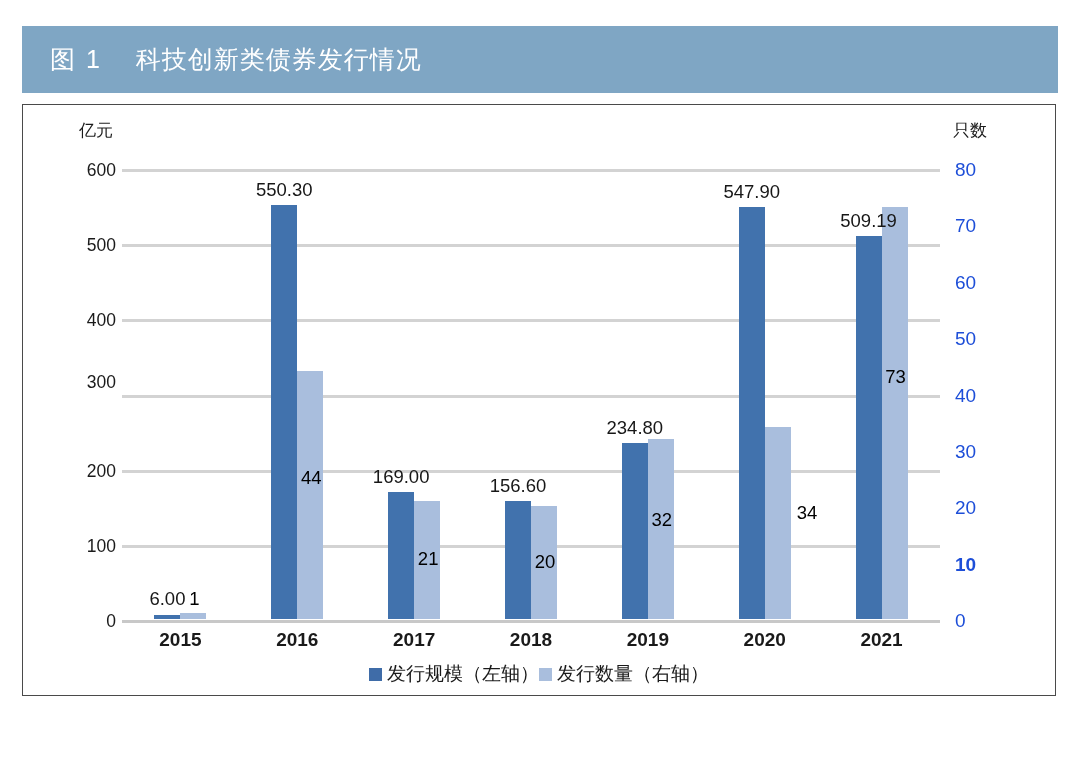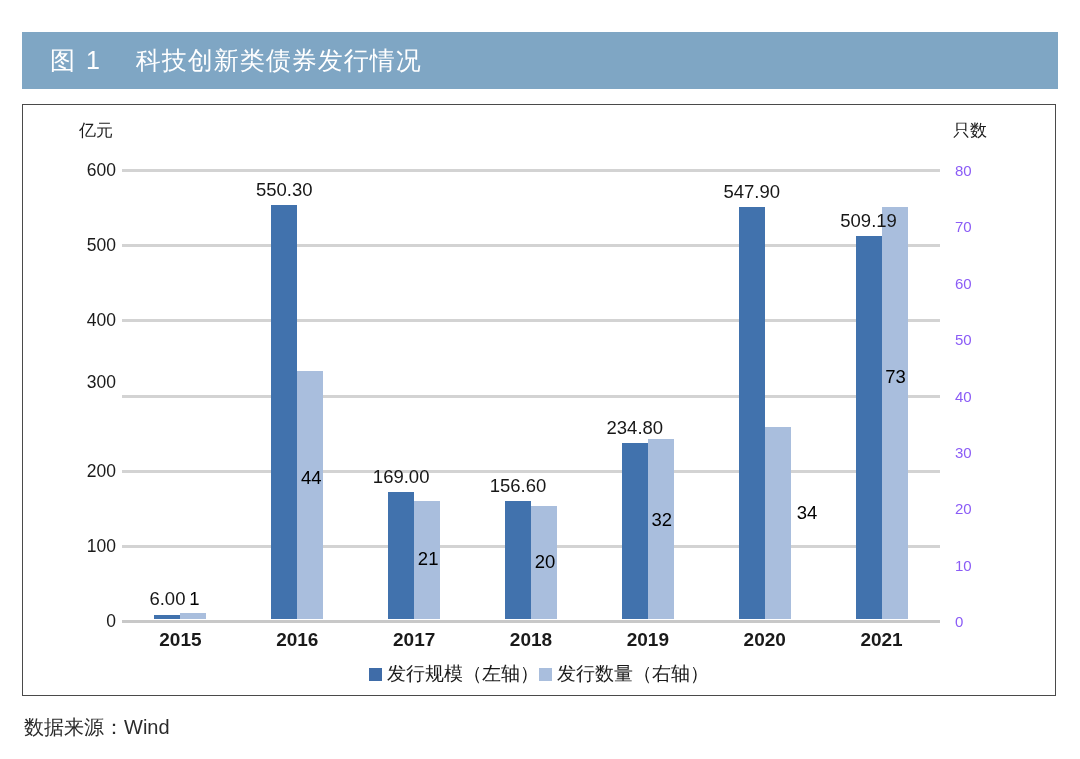--- a/index.html
+++ b/index.html
@@ -19,23 +19,23 @@
     left: 0; top: 0;
     width: 1080px;
     height: 759px;
     background: #ffffff;
   }
 
   
   .fig-header {
     position: absolute;
     left: 22px;
-    top: 32px;
+    top: 26px;
     width: 1036px;
-    height: 57px;
+    height: 67px;
     background: #7fa6c4;
     display: flex;
     align-items: center;
   }
   .fig-header .fignum {
     color: #ffffff;
     font-size: 25px;
     letter-spacing: 2px;
     margin-left: 28px;
     white-space: nowrap;
@@ -94,22 +94,22 @@
     position: absolute;
     font-size: 17.5px;
     color: #1a1a1a;
     text-align: right;
     width: 60px;
     left: 33px;
     transform: translateY(-50%);
   }
   .ytick-right {
     position: absolute;
-    font-size: 15px;
-    color: #8b5cf6;
+    font-size: 19px;
+    color: #1d4ed8;
     text-align: left;
     width: 60px;
     left: 932px;
     transform: translateY(-50%);
   }
 
   
   .bargroup {
     position: absolute;
     bottom: 76px;
@@ -211,21 +211,21 @@
         <div class="ytick" style="top: 365.667px;">200</div>
         <div class="gridline" style="top: 289.5px;"></div>
         <div class="ytick" style="top: 277px;">300</div>
         <div class="gridline" style="top: 214.333px;"></div>
         <div class="ytick" style="top: 215.333px;">400</div>
         <div class="gridline" style="top: 139.167px;"></div>
         <div class="ytick" style="top: 140.167px;">500</div>
         <div class="gridline" style="top: 64px;"></div>
         <div class="ytick" style="top: 65px;">600</div>
         <div class="ytick-right" style="top: 516px;">0</div>
-        <div class="ytick-right" style="top: 459.625px;">10</div>
+        <div class="ytick-right" style="top: 459.625px; font-weight: bold;">10</div>
         <div class="ytick-right" style="top: 403.25px;">20</div>
         <div class="ytick-right" style="top: 346.875px;">30</div>
         <div class="ytick-right" style="top: 290.5px;">40</div>
         <div class="ytick-right" style="top: 234.125px;">50</div>
         <div class="ytick-right" style="top: 177.75px;">60</div>
         <div class="ytick-right" style="top: 121.375px;">70</div>
         <div class="ytick-right" style="top: 65px;">80</div>
       </div>
     <div class="bars-layer">
         <div class="bargroup" style="left: 131.429px; width: 52px;">
@@ -285,15 +285,14 @@
         <span class="legend-label">发行规模（左轴）</span>
       </div>
       <div class="legend-item">
         <span class="legend-swatch light"></span>
         <span class="legend-label">发行数量（右轴）</span>
       </div>
     </div>
 
   </div>
 
-  <div class="source-note">数据来源：Wind</div>
 
 </div>
 
 </body></html>

